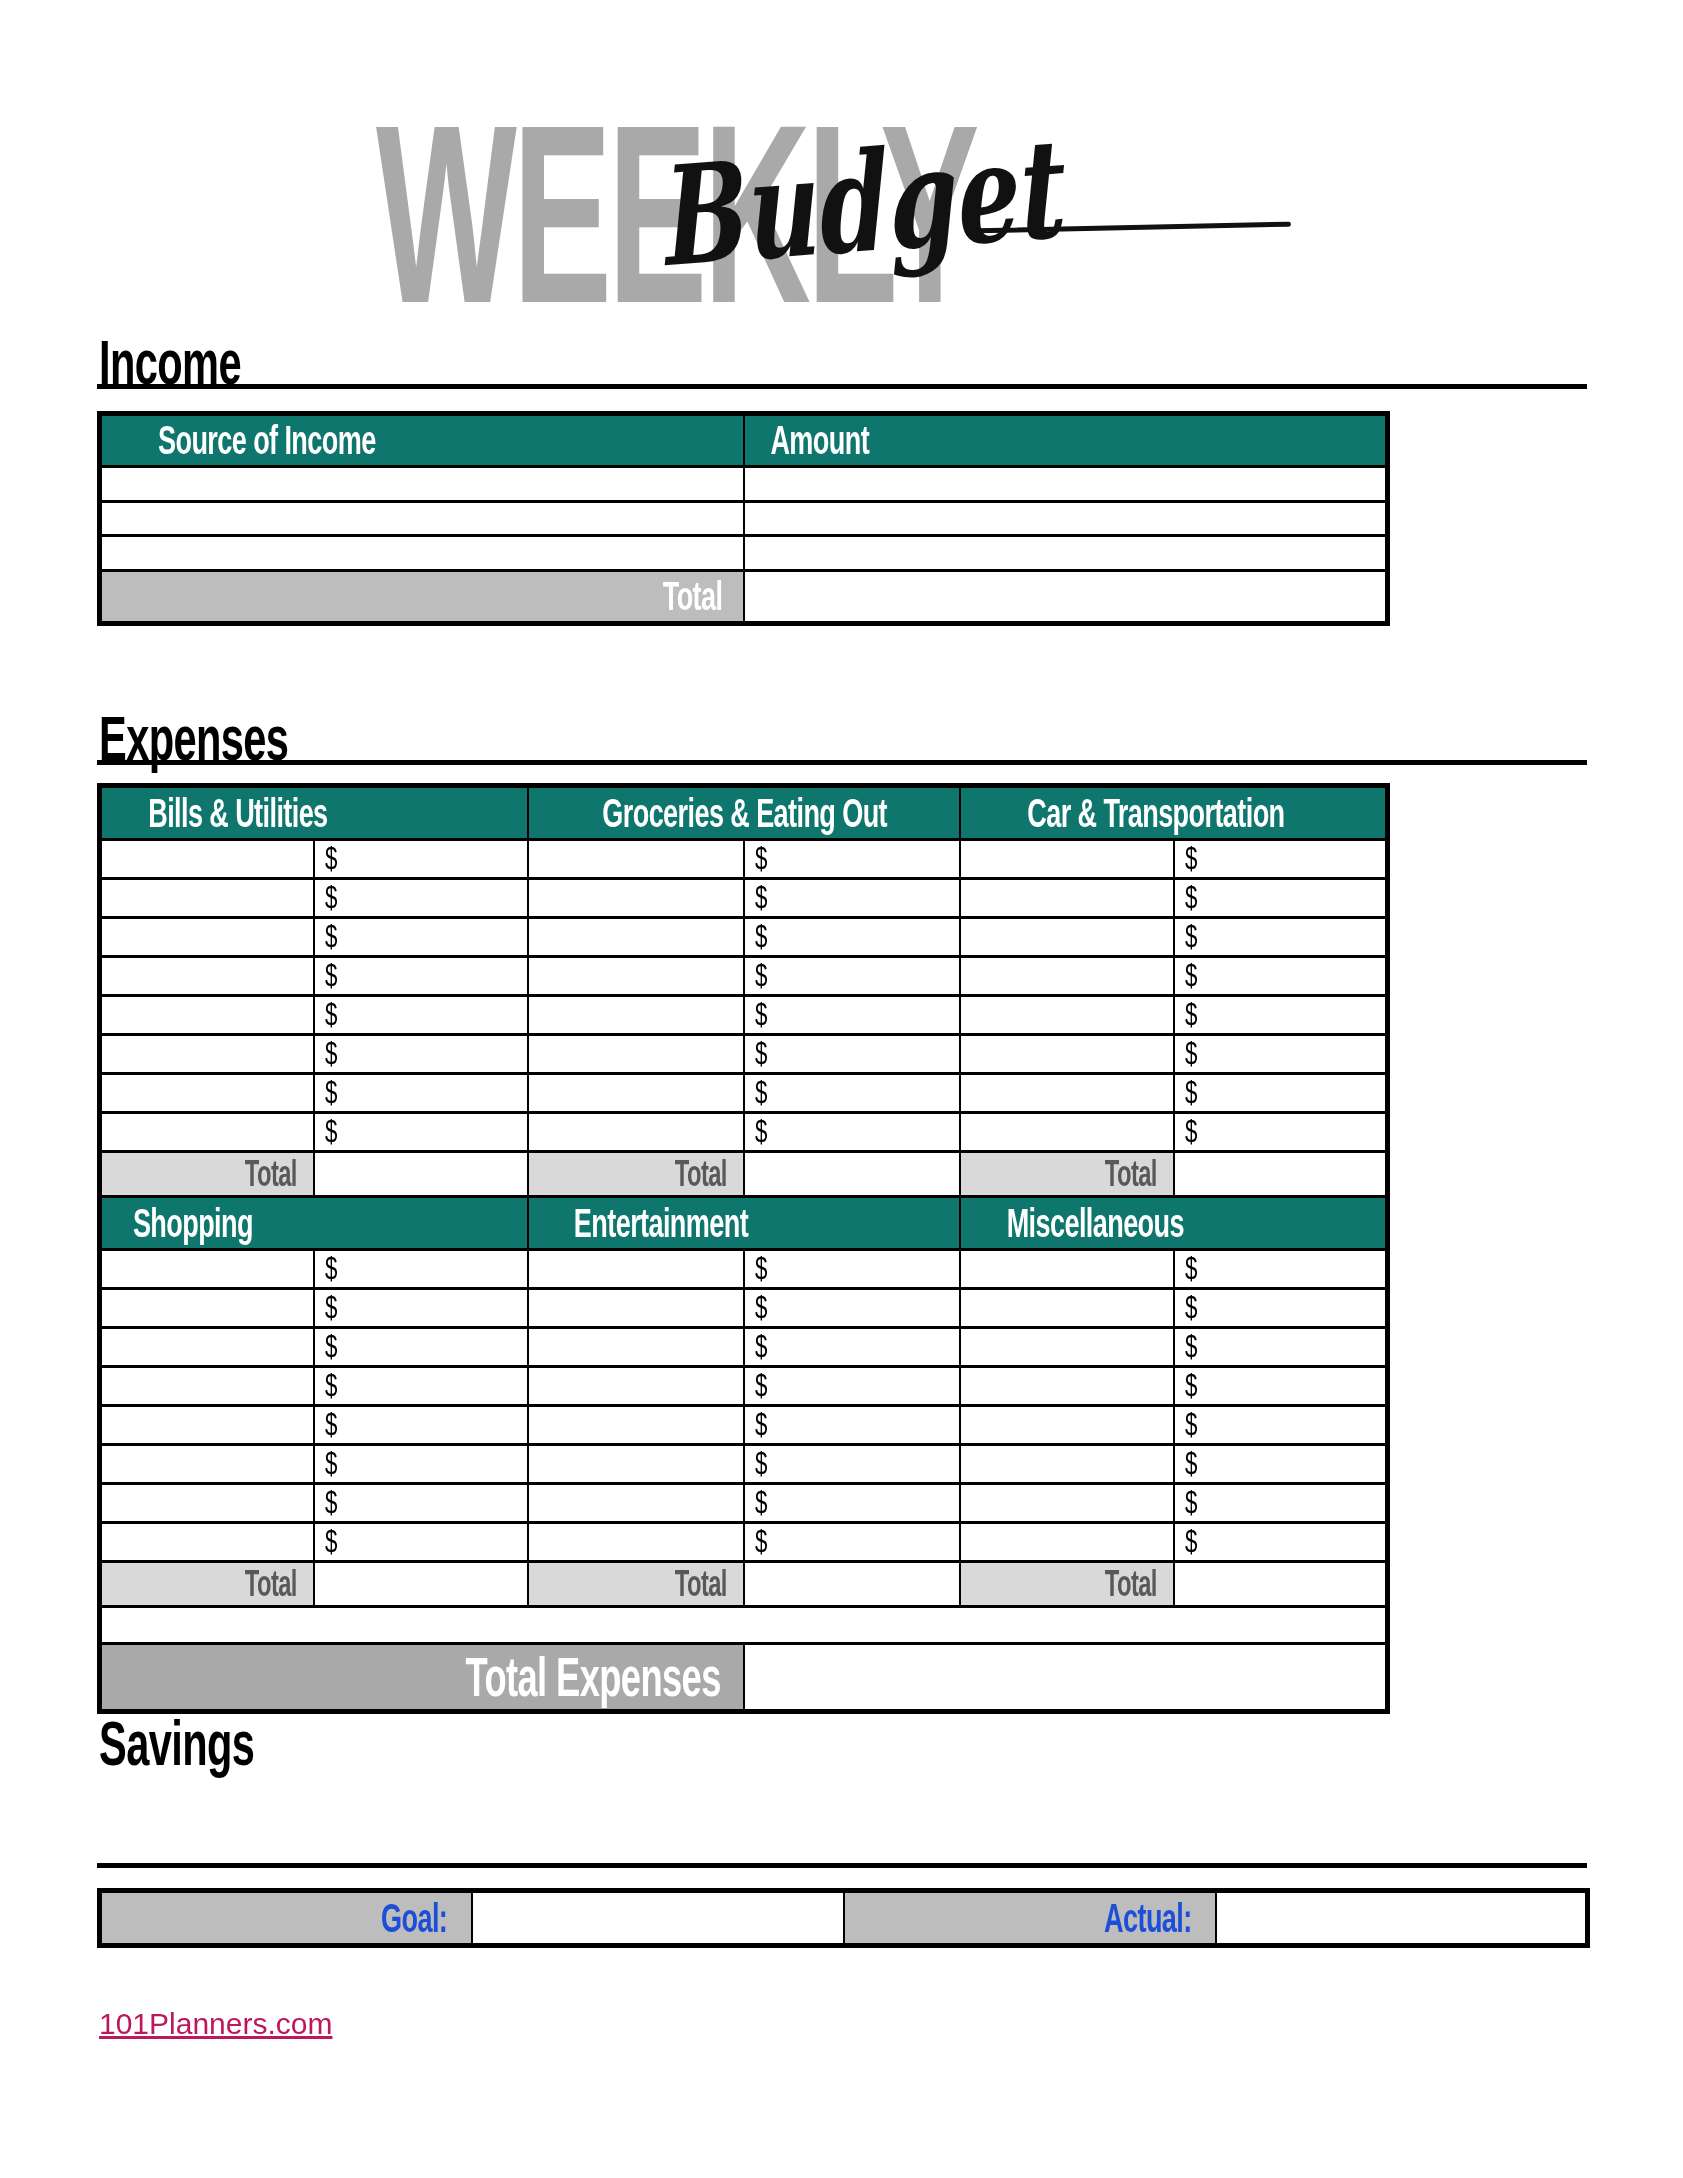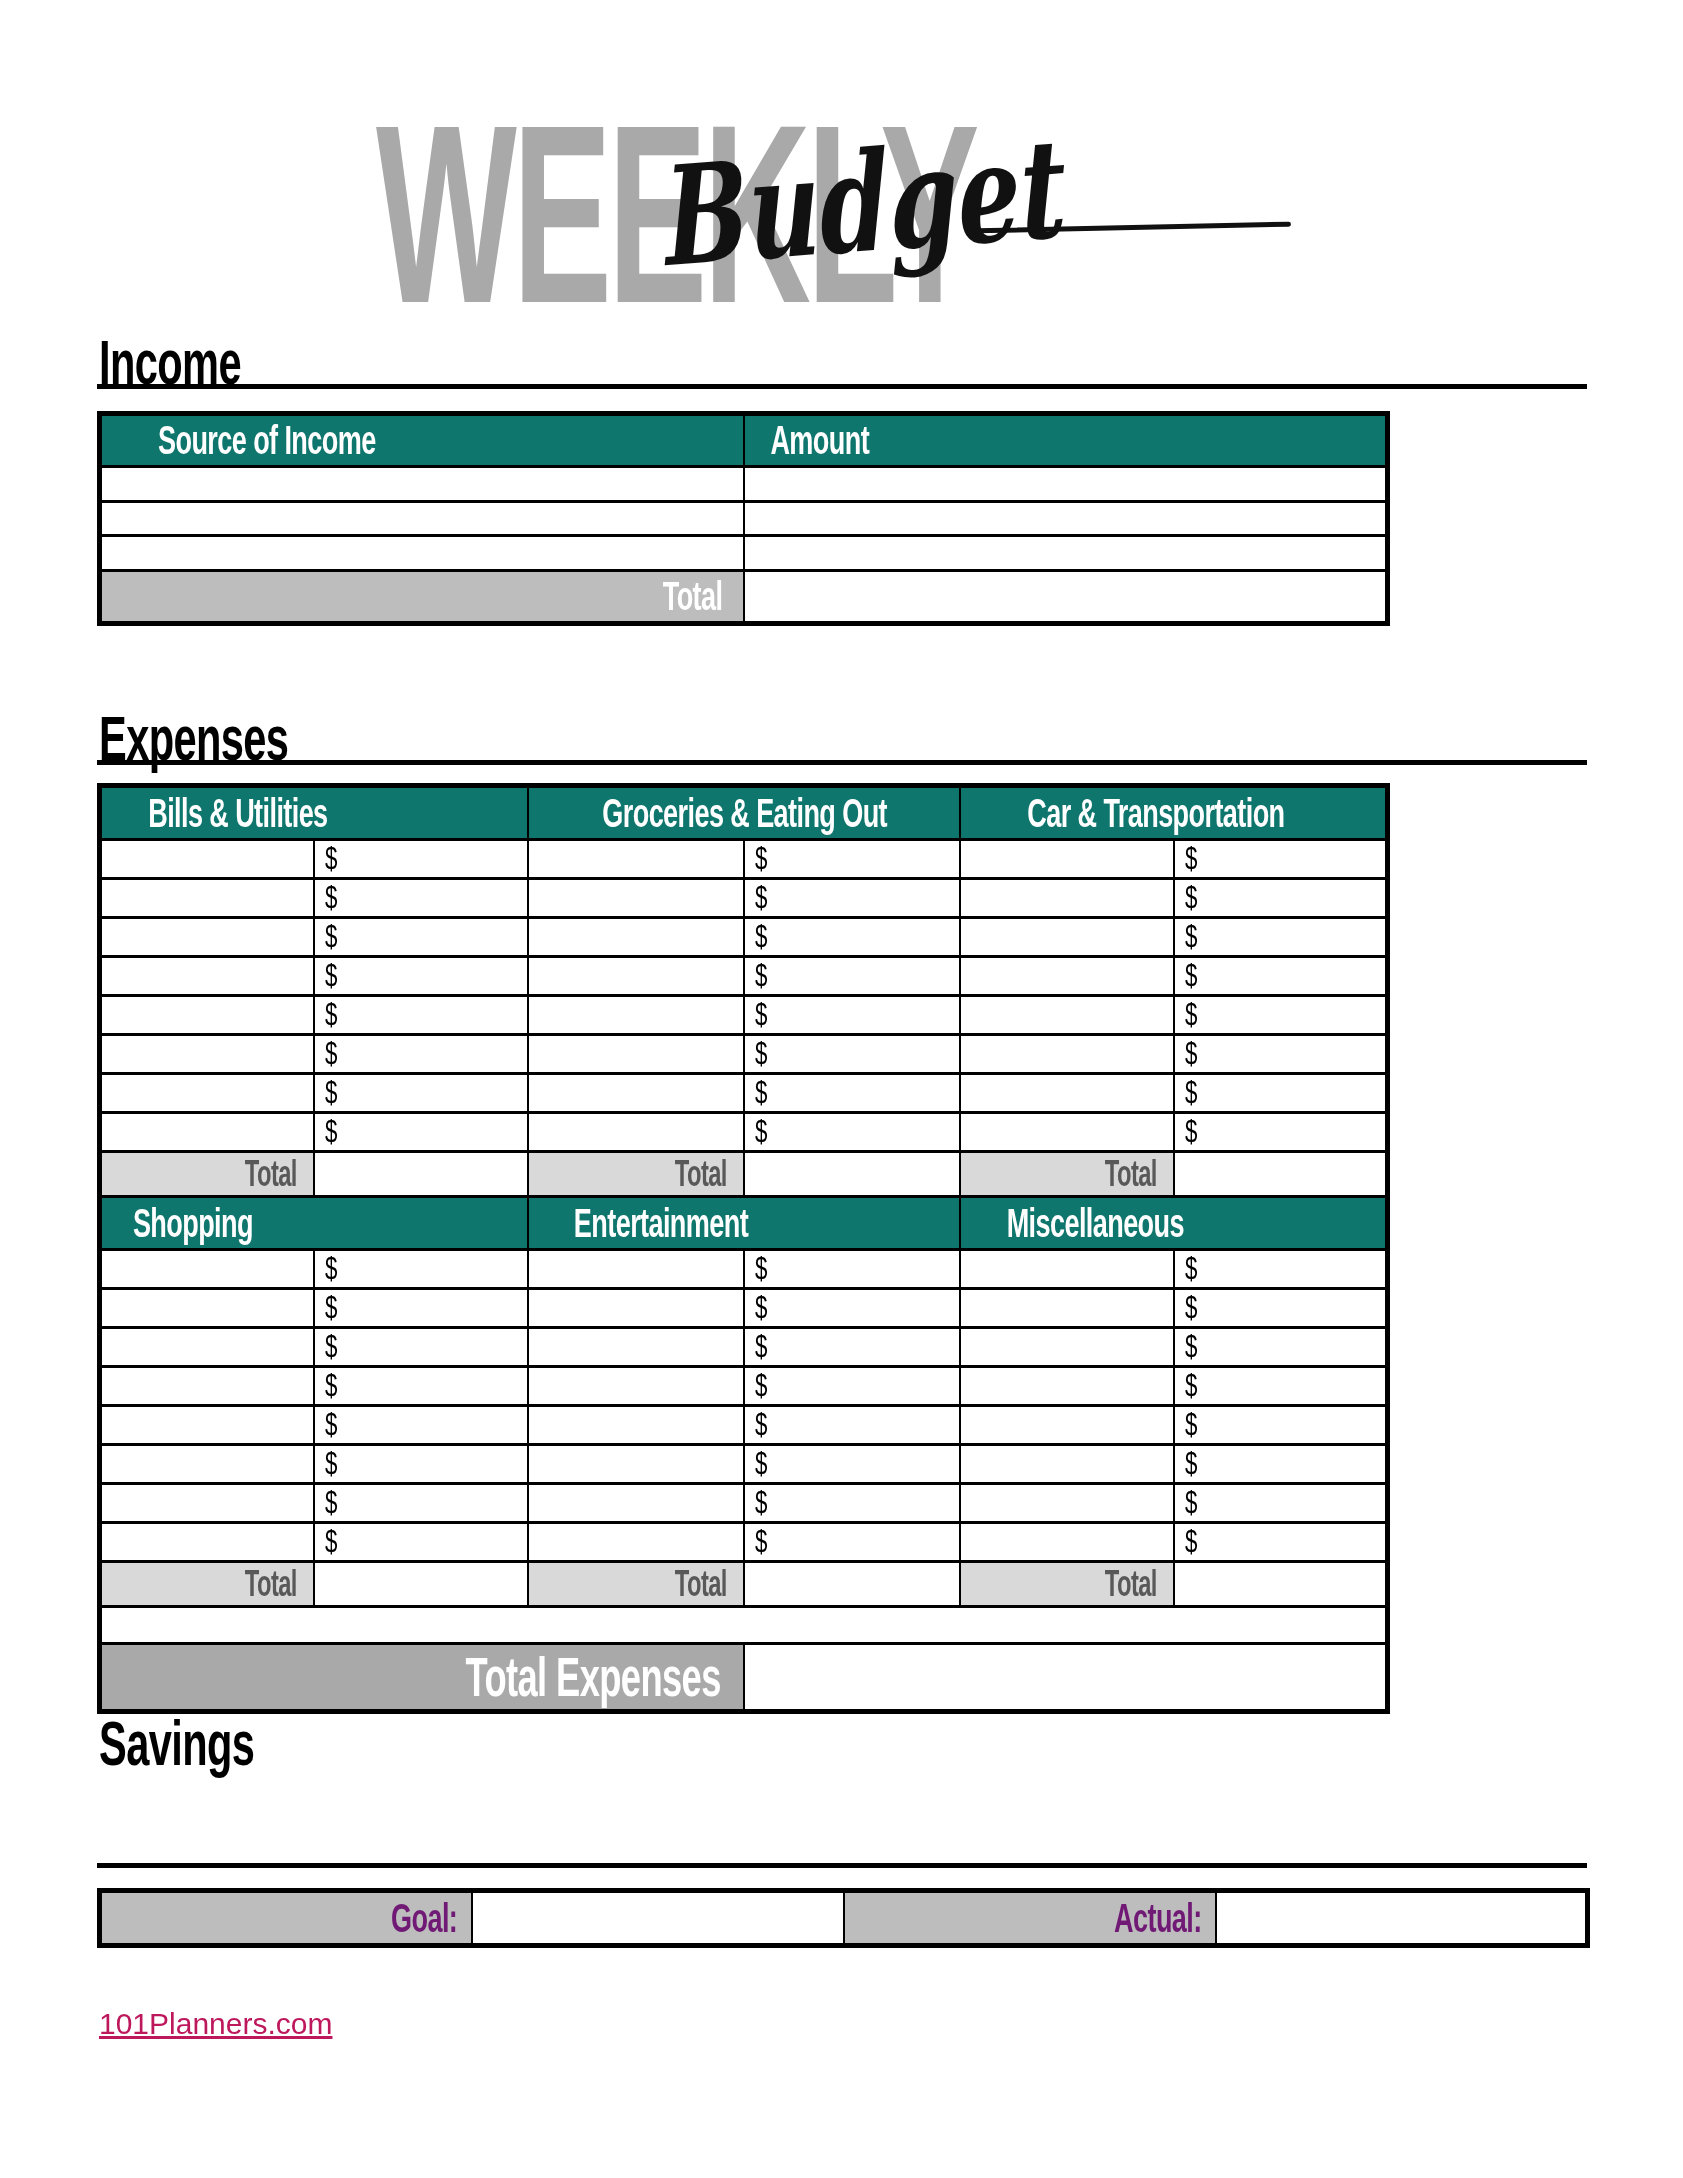--- a/index.html
+++ b/index.html
@@ -64,21 +64,21 @@
   .dollar { display:inline-block; font-size:31px; font-weight:normal; letter-spacing:0;
             transform:scaleX(0.72); transform-origin:left center; }
 
   .grp-total-label { background:#d9d9d9; color:#595959; text-align:right; font-size:36px; padding-right:16px; height:36px; }
   .grp-total-value { background:#fff; }
   .blank-row td { height:34px; background:#fff; }
   .texp-label { background:#a9a9a9; color:#fff; text-align:right; font-size:55px; padding-right:21.6px; height:45px; }
   .texp-value { background:#fff; }
 
   #savings-table td { height:50px; }
-  .sav-label { background:#bdbdbd; color:#701a75; text-align:right; font-size:41px; padding-right:13px; }
+  .sav-label { background:#bdbdbd; color:#1d4ed8; text-align:right; font-size:41px; padding-right:23px; }
   .sav-value { background:#fff; }
 
   .footer { position:absolute; left:99px; top:2007px; font-size:30px; color:#be185d;text-decoration:underline; }
 </style>
 </head>
 <body>
 
 <div class="page">
 
   <div class="title-weekly">WEEKLY</div>

